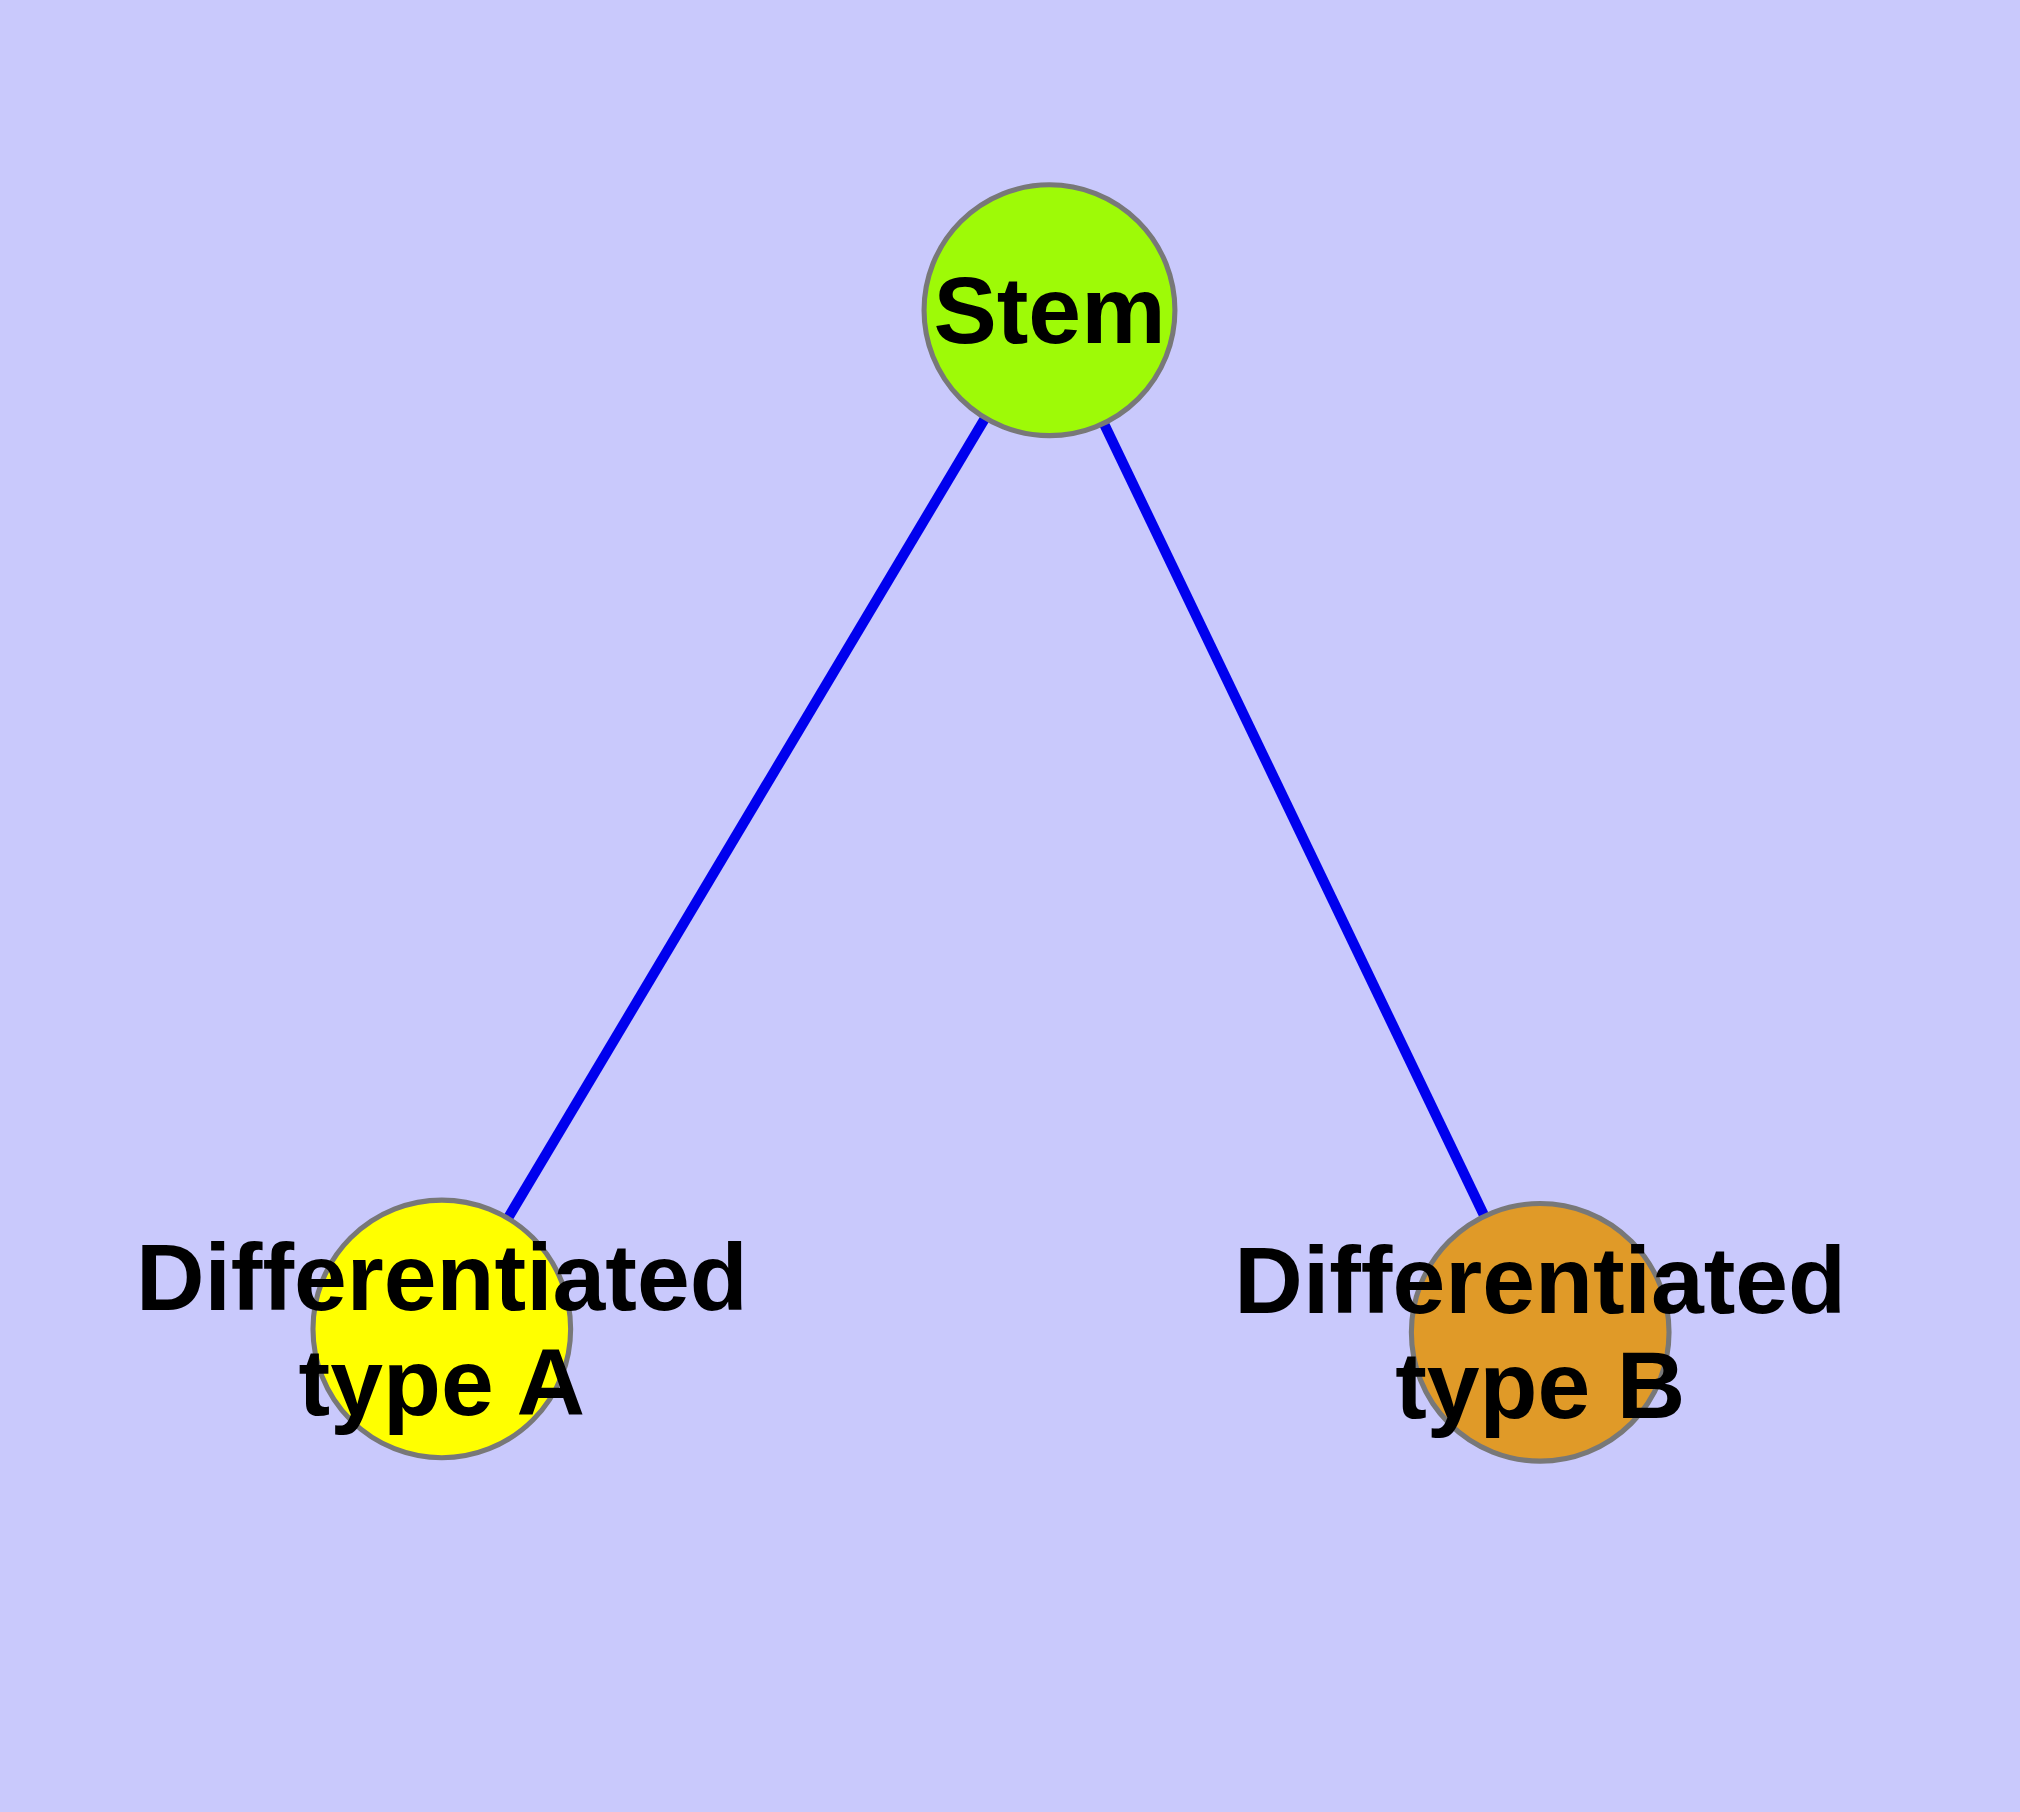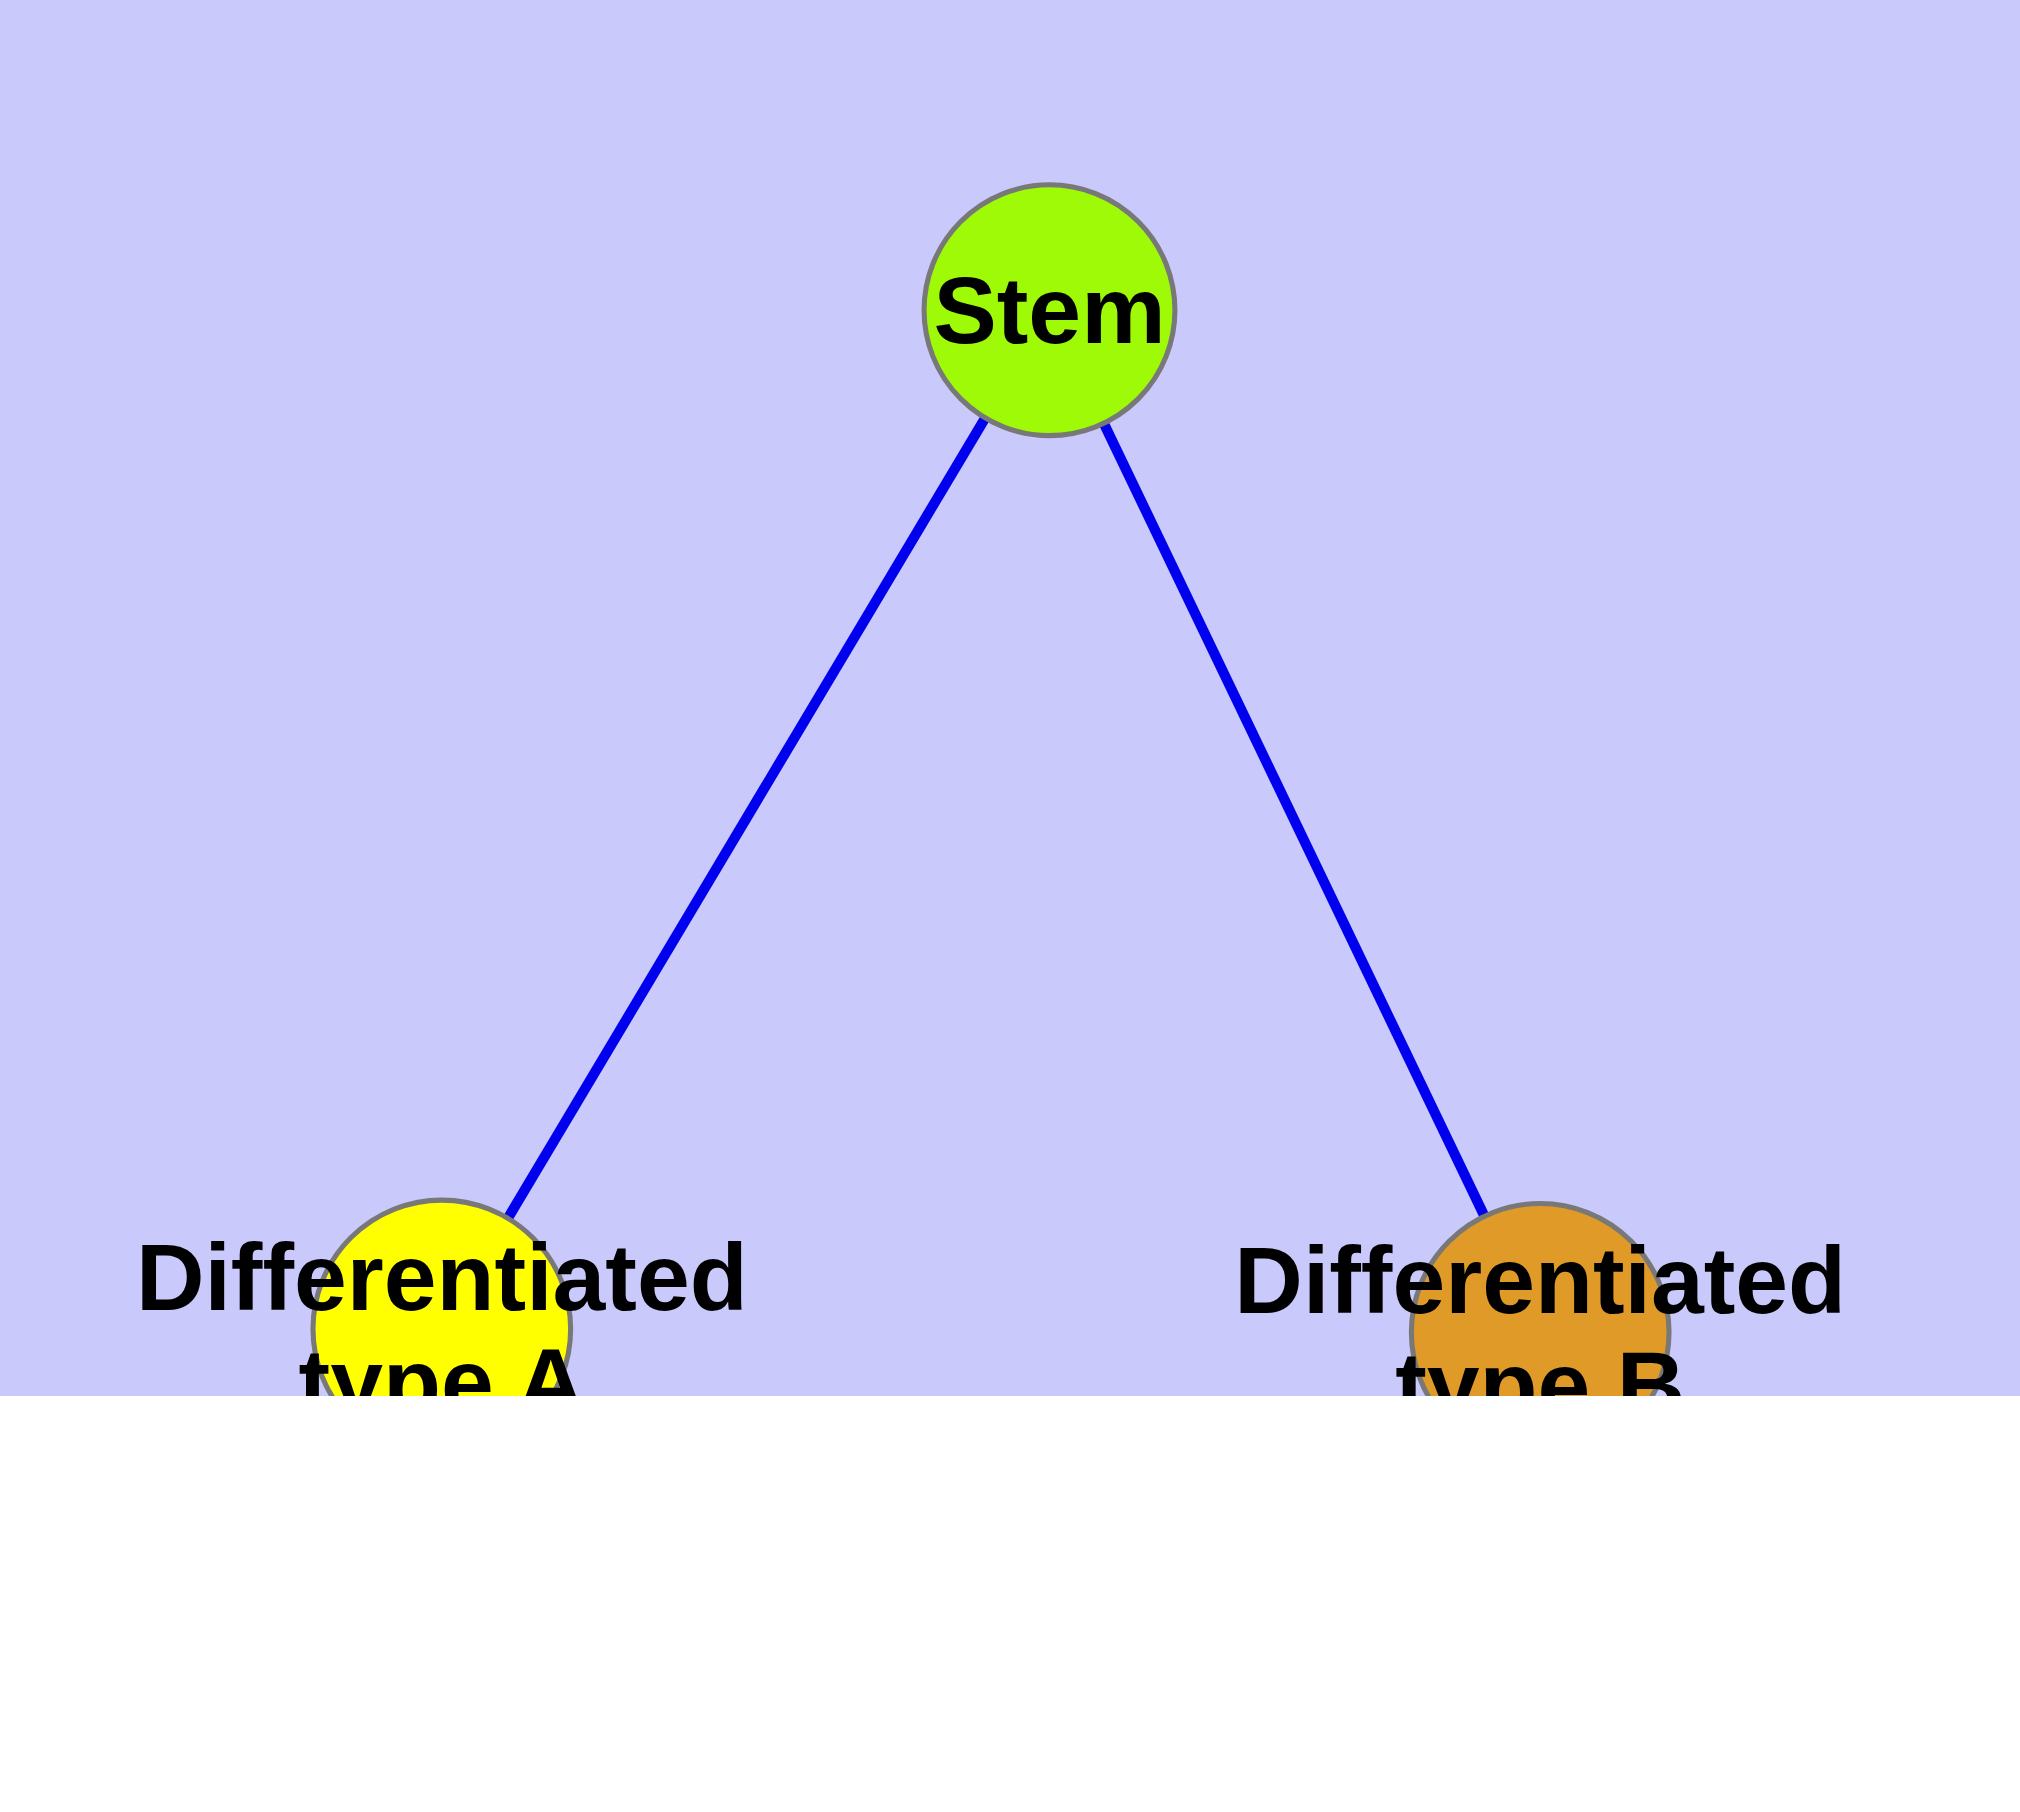--- a/index.html
+++ b/index.html
@@ -10,21 +10,21 @@
   }
   body {
     width: 2021px;
     height: 1812px;
     overflow: hidden;
     font-family: "Liberation Sans", sans-serif;
   }
   #canvas {
     position: relative;
     width: 2021px;
-    height: 1396px;
+    height: 1812px;
     background: #c9c9fc;
     overflow: hidden;
   }
   #graph-svg {
     position: absolute;
     left: 0;
     top: 0;
     width: 2021px;
     height: 1812px;
     display: block;

